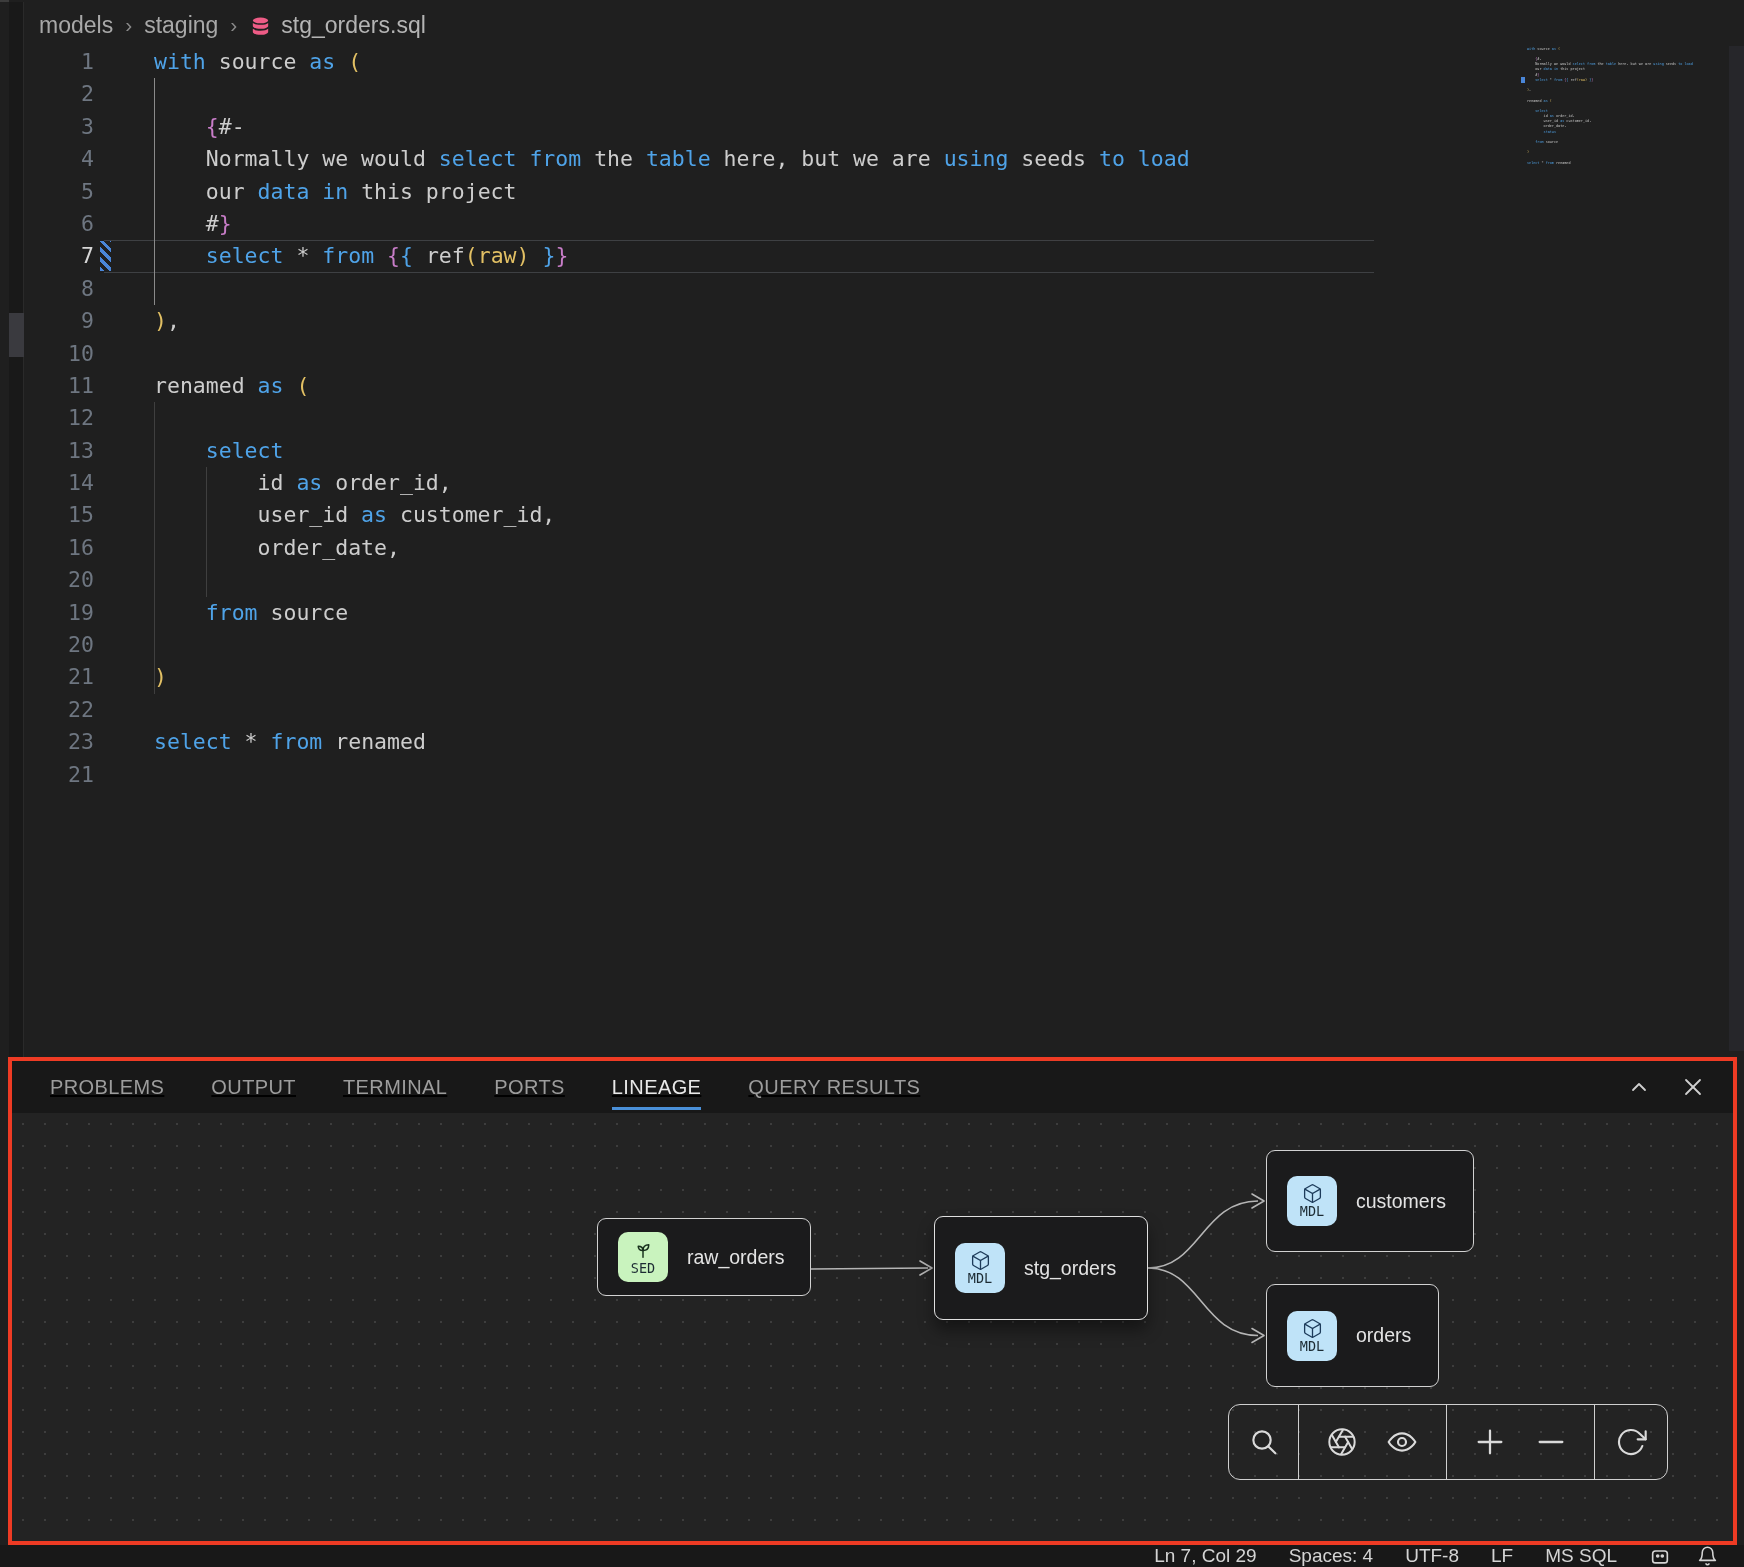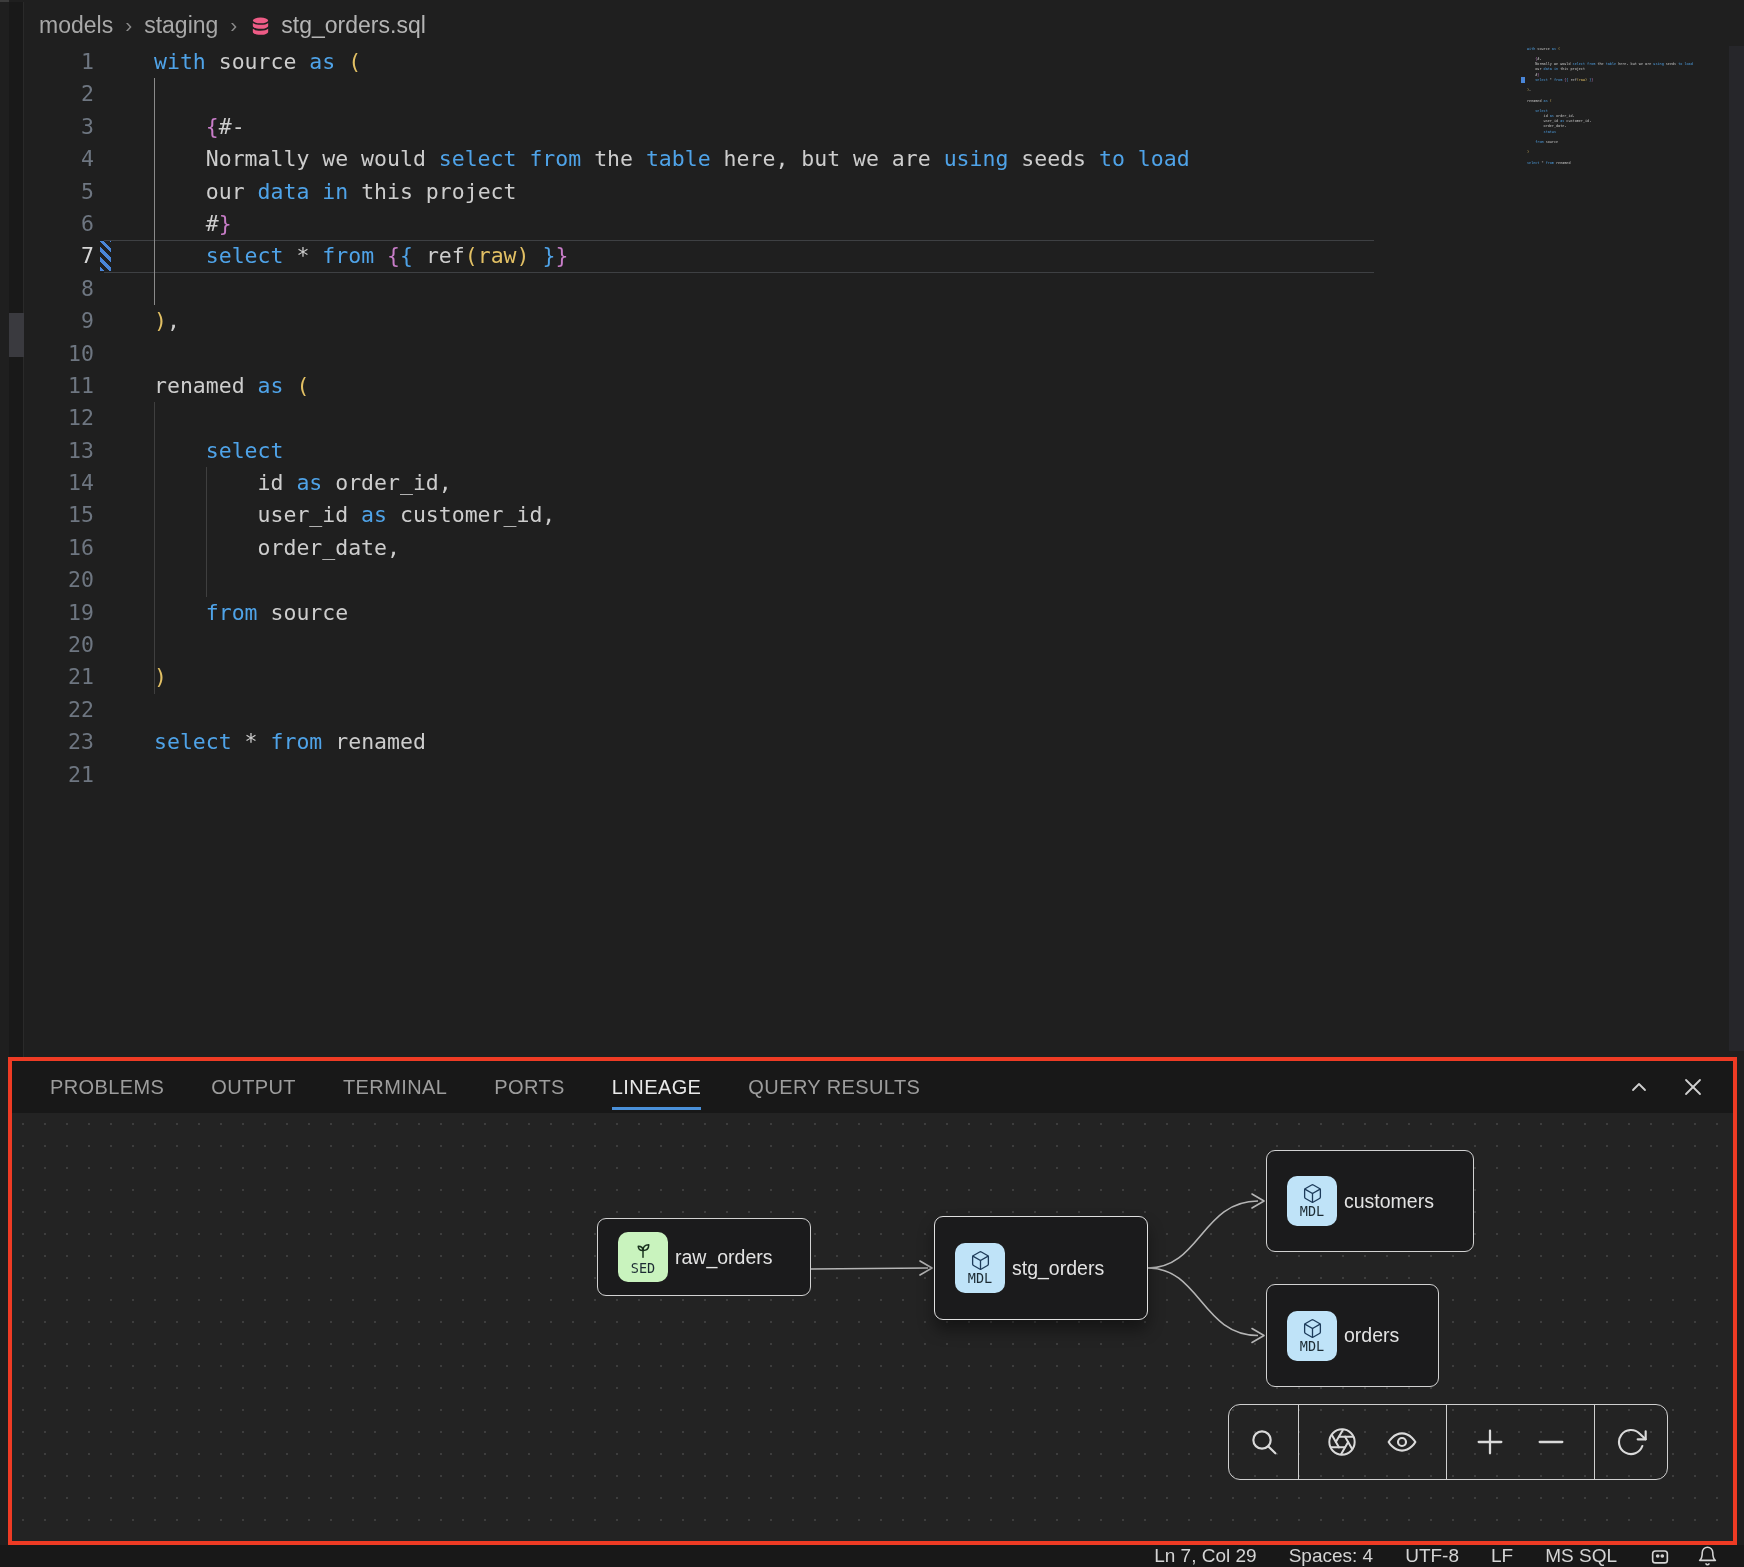--- a/index.html
+++ b/index.html
@@ -48,21 +48,21 @@
   .tab { position:relative; margin-right:47px; font-size:20px; letter-spacing:.4px; color:#9d9d9d; cursor:default; }
   .tab.active { color:#e9e9e9; }
   .tab .underline { position:absolute; left:0; right:0; bottom:-11px; height:3px; background:var(--accent); }
   .panel-actions { margin-left:auto; display:flex; align-items:center; gap:30px; color:#cfcfcf; }
   .panel-actions svg { display:block; }
 
   .lineage { position:relative; flex:1; background:#232323;
       background-image:radial-gradient(#3d3d3d 1.3px, transparent 1.5px); background-size:22px 22px; overflow:hidden; }
   .edges { position:absolute; inset:0; pointer-events:none; }
   .node { position:absolute; background:#1b1b1c; border:1.4px solid #d2d2d2; border-radius:9px;
-          display:flex; align-items:center; padding-left:20px; gap:7px; }
+          display:flex; align-items:center; padding-left:20px; gap:19px; }
   .node.shadow { box-shadow:0 10px 16px rgba(0,0,0,.4); border-color:#e0e0e0; }
   .badge { width:50px; height:50px; border-radius:10px; flex:none; display:flex; flex-direction:column;
            align-items:center; justify-content:center; gap:1px; }
   .badge svg { display:block; }
   .badge .badge-label { font-family:"DejaVu Sans Mono", monospace; font-size:13.5px; color:#1c2b33; line-height:1; }
   .node-label { font-size:19.5px; color:#e3e3e3; }
 
   .lineage-toolbar { position:absolute; left:1216px; top:291px; width:440px; height:76px;
       border:1.6px solid #cfcfcf; border-radius:12px; display:flex; color:#dadada; }
   .tb-section { display:flex; align-items:center; justify-content:space-evenly; border-right:1.4px solid #cfcfcf; }
@@ -165,21 +165,21 @@
         <div class="code-row"><div class="code-text"><span class="tk-kw">select</span><span class="tk-pl"> * </span><span class="tk-kw">from</span><span class="tk-pl"> renamed</span></div></div>
         <div class="code-row"><div class="code-text"></div></div>
       </div>
   </div>
   <div class="mm-mark"></div>
   <div class="editor-scrollbar"></div>
 </div>
 
 <div class="panel">
   <div class="tab-bar">
-    <div style="display:flex;align-items:center;">
+    <div style="display:flex;align-items:center;text-decoration:underline;">
         <div class="tab"><span>PROBLEMS</span></div>
         <div class="tab"><span>OUTPUT</span></div>
         <div class="tab"><span>TERMINAL</span></div>
         <div class="tab"><span>PORTS</span></div>
         <div class="tab active"><span>LINEAGE</span><div class="underline"></div></div>
         <div class="tab"><span>QUERY RESULTS</span></div>
       </div>
     <div class="panel-actions">
       <span class="tb-btn">
         <svg width="24" height="24" viewBox="0 0 24 24" fill="none" stroke="#cfcfcf" stroke-width="1.8" stroke-linecap="round" stroke-linejoin="round">

